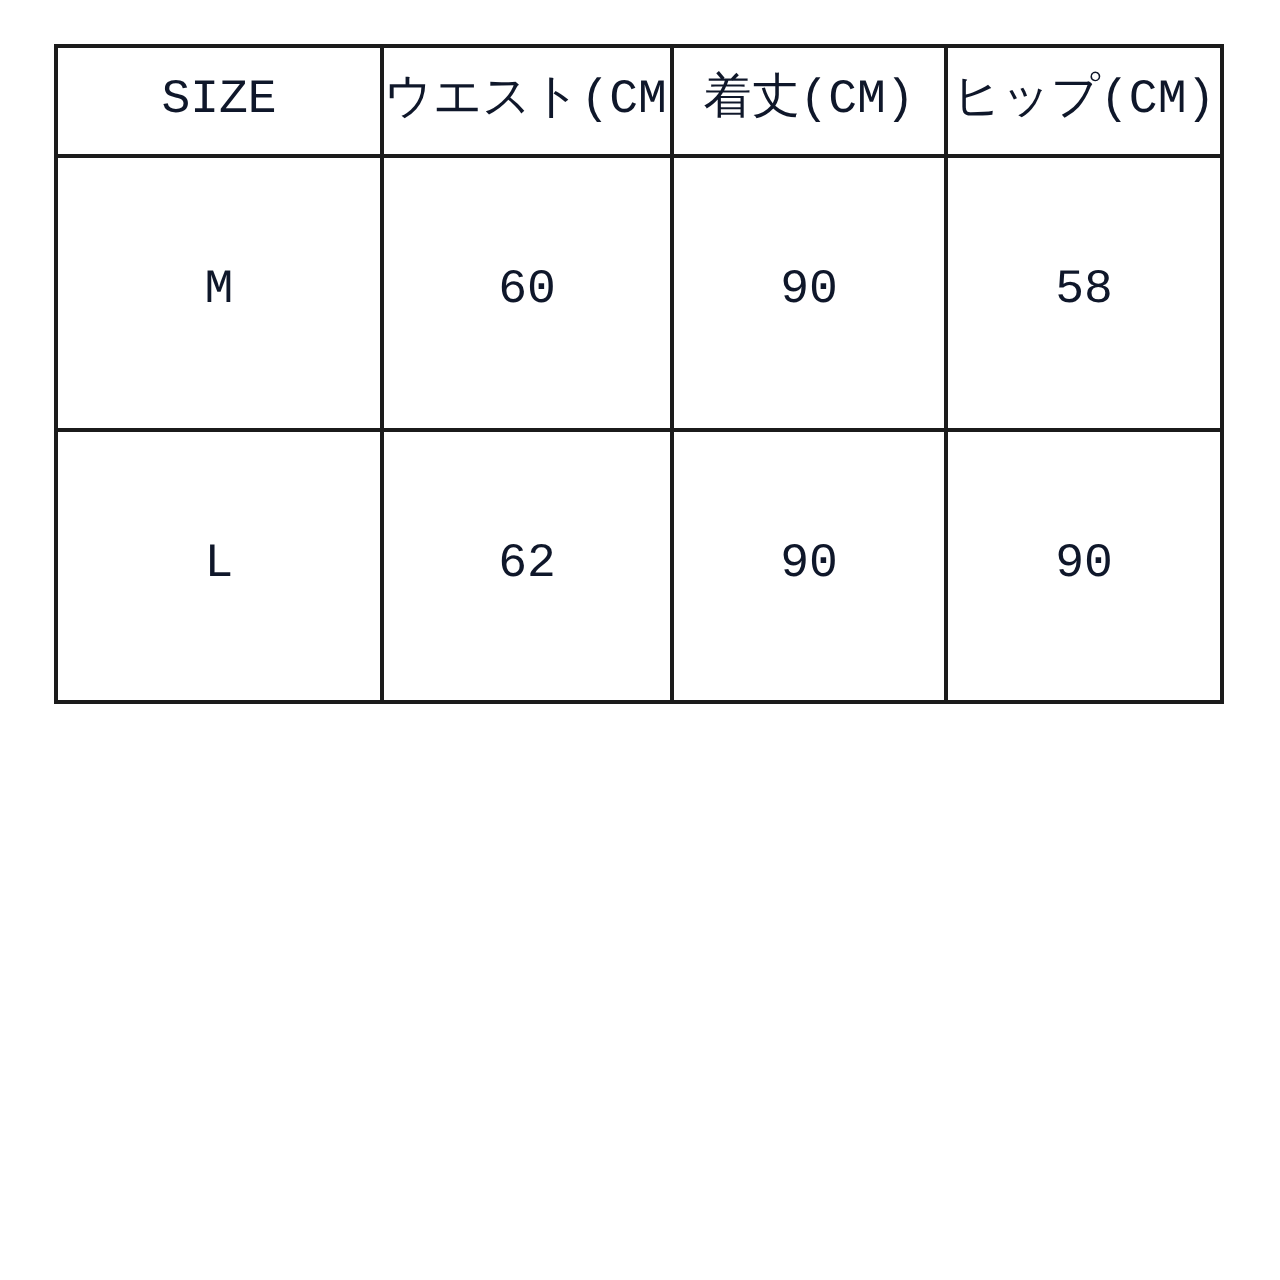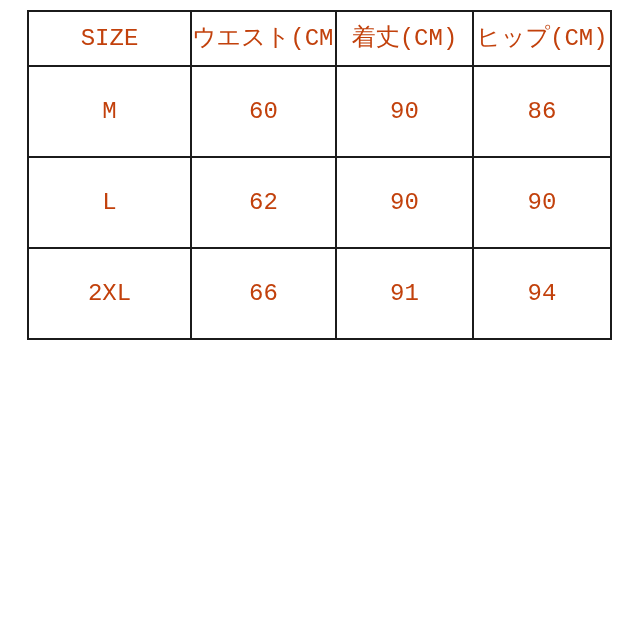--- a/index.html
+++ b/index.html
@@ -12,27 +12,27 @@
   }
   .page {
     position: relative;
     width: 640px;
     height: 640px;
     background: #ffffff;
   }
   table.size-table {
     position: absolute;
     left: 27px;
-    top: 10px;
+    top: 22px;
     width: 583px;
     height: 330px;
     border-collapse: collapse;
     table-layout: fixed;
     font-family: "Liberation Mono", "DejaVu Sans Mono", monospace;
-    color: #c2410c;
+    color: #0f172a;
   }
   table.size-table th,
   table.size-table td {
     border: 2px solid #1b1b1b;
     text-align: center;
     vertical-align: middle;
     font-weight: normal;
     font-size: 24px;
     line-height: 1;
     padding: 0;
@@ -64,29 +64,23 @@
         <th>ウエスト(CM)</th>
         <th>着丈(CM)</th>
         <th>ヒップ(CM)</th>
       </tr>
     </thead>
     <tbody>
       <tr>
         <td>M</td>
         <td>60</td>
         <td>90</td>
-        <td>86</td>
+        <td>58</td>
       </tr>
       <tr>
         <td>L</td>
         <td>62</td>
         <td>90</td>
         <td>90</td>
       </tr>
-      <tr>
-        <td>2XL</td>
-        <td>66</td>
-        <td>91</td>
-        <td>94</td>
-      </tr>
     </tbody>
   </table>
 </div>
 
 </body></html>

